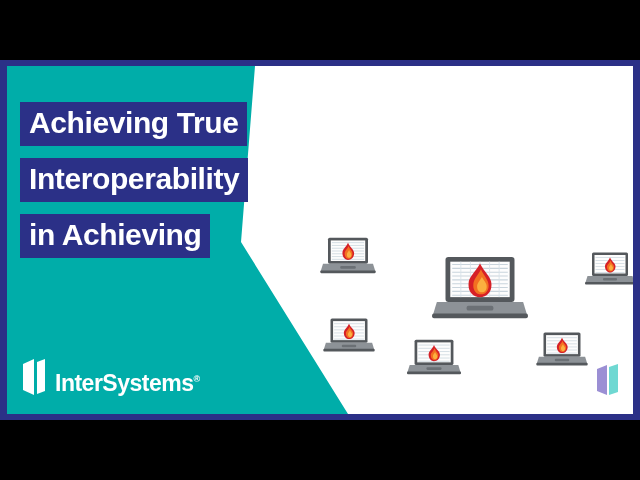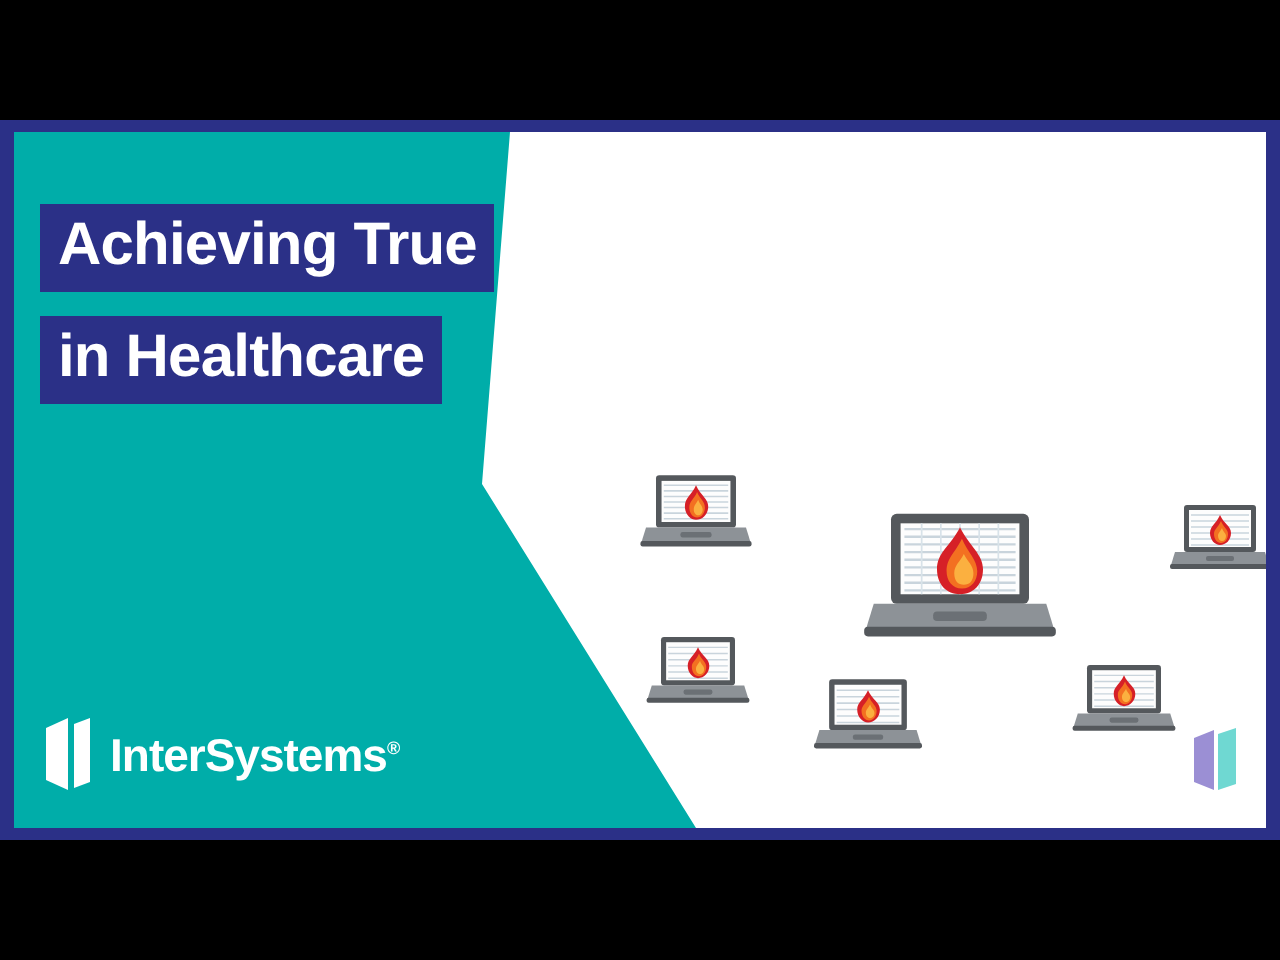--- a/index.html
+++ b/index.html
@@ -25,21 +25,21 @@
   
   #title{position:absolute;left:13px;top:36px;width:330px;}
   .tline{display:block;background:#2b3087;color:#ffffff;
          font-weight:bold;font-size:30px;line-height:40px;
          letter-spacing:-0.4px;padding:1px 9px 3px 9px;
          margin-bottom:12px;width:max-content;max-width:322px;
          white-space:nowrap;}
 
   
   #logo{position:absolute;left:15px;bottom:18px;display:flex;
-        align-items:center;gap:9px;}
+        align-items:flex-end;gap:9px;}
   #logo-mark{flex:0 0 auto;margin-top:2px;}
   #logo-text{display:flex;flex-direction:column;}
   #brand{color:#ffffff;font-weight:bold;font-size:23px;line-height:25px;
          letter-spacing:-0.5px;white-space:nowrap;}
   #brand sup{font-size:9px;vertical-align:super;font-weight:bold;}
   #tagline{color:#ffffff;font-weight:bold;font-size:11px;line-height:15px;
            letter-spacing:-0.1px;white-space:nowrap;margin-top:1px;}
 
   
   #corner{position:absolute;right:13px;bottom:16px;}
@@ -57,21 +57,22 @@
 
   <div id="slide">
     <div id="canvas">
 
       <svg id="teal" viewBox="0 0 626 348" preserveAspectRatio="none">
         <polygon points="0,0 248,0 234,176 341,348 0,348" fill="#00ADA9"></polygon>
       </svg>
 
       <div id="title">
         <span class="tline">Achieving True</span>
-        <span class="tline">in Healthcare</span>
+        <span class="tline">Interoperability</span>
+        <span class="tline">in Achieving</span>
       </div>
 
       <svg class="laptop" style="left:313px;top:170px;" width="56" height="40" viewBox="0 0 100 72">
         <g>
           <rect x="14" y="3" width="72" height="47" rx="3" fill="#54585c"></rect>
           <rect x="19" y="8" width="62" height="37" fill="#fdfdfd"></rect>
           <g stroke="#c9d4dc" stroke-width="1.4">
             <line x1="21" y1="12" x2="79" y2="12"></line>
               <line x1="21" y1="17" x2="79" y2="17"></line>
             <line x1="21" y1="22" x2="79" y2="22"></line>

